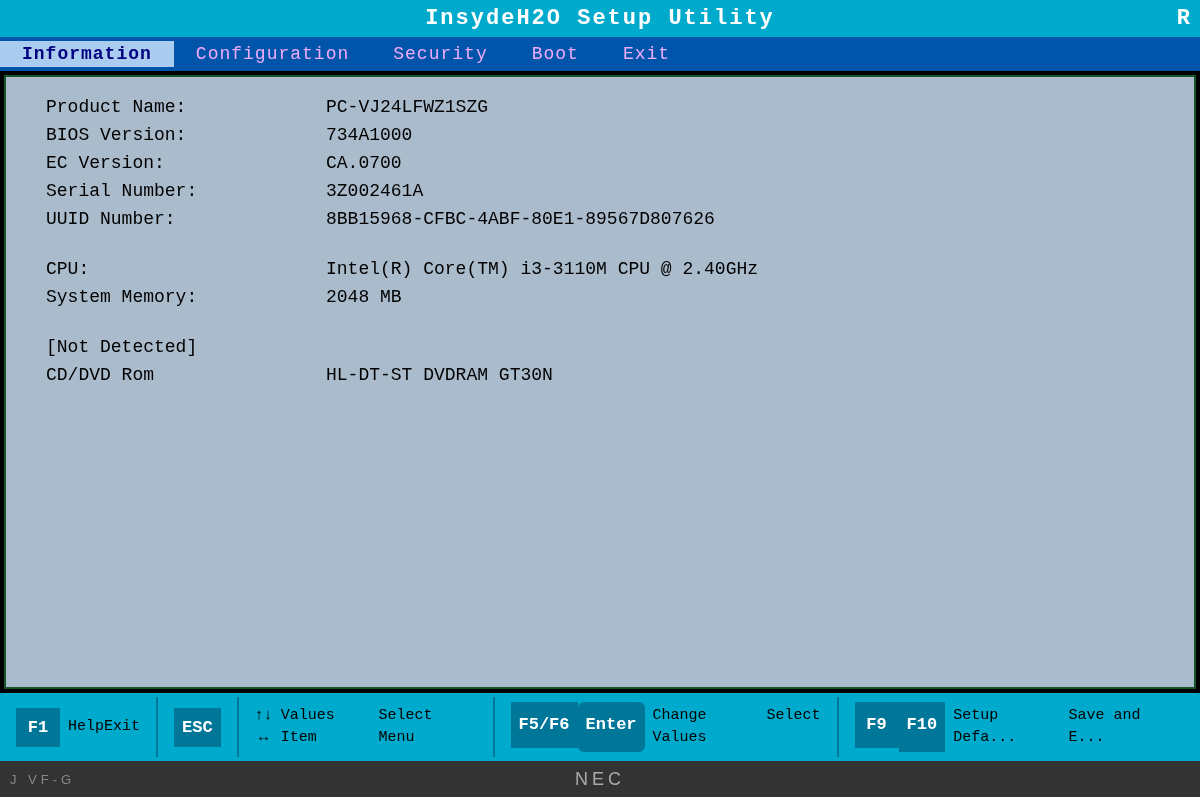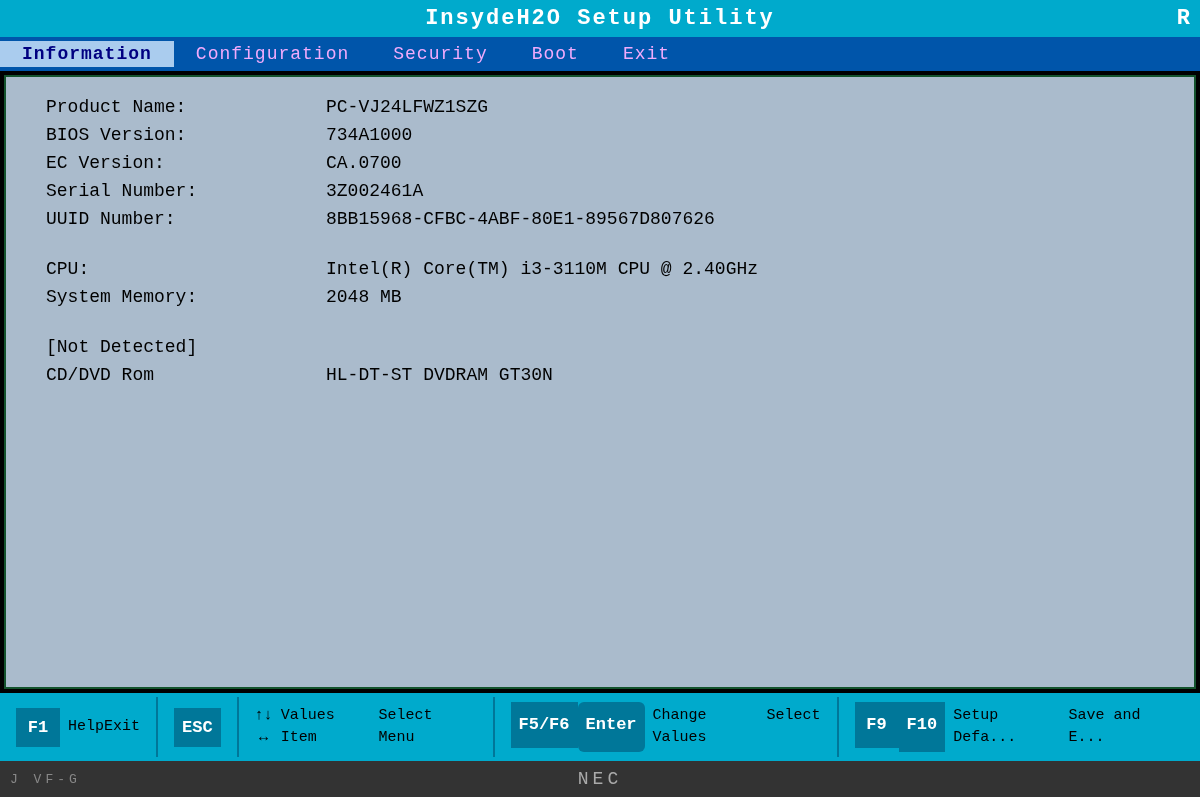--- a/index.html
+++ b/index.html
@@ -150,21 +150,21 @@
 
     
     #bottom-bar {
       background-color: #333;
       height: 36px;
       display: flex;
       align-items: center;
       justify-content: center;
       color: #aaa;
       font-size: 18px;
-      font-family: Liberation Mono, monospace;
+      font-family: Liberation Sans, sans-serif;
       letter-spacing: 4px;
     }
 
     .bottom-left-label {
       position: absolute;
       left: 10px;
       color: #888;
       font-size: 13px;
     }
 

